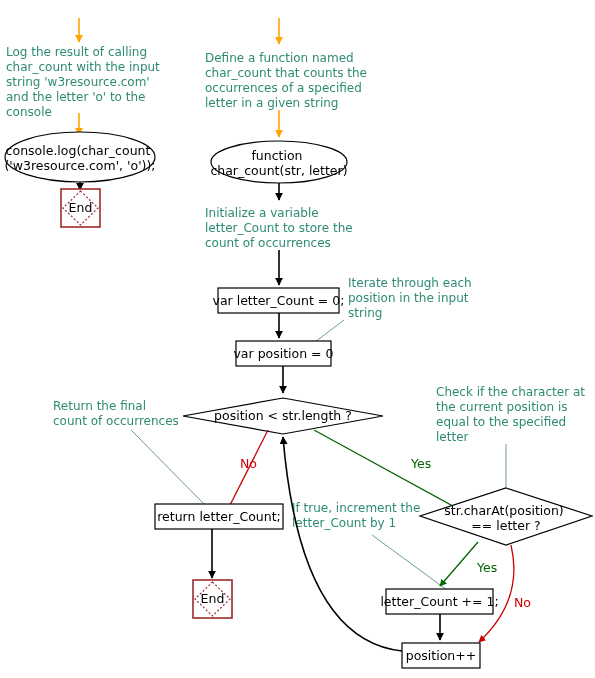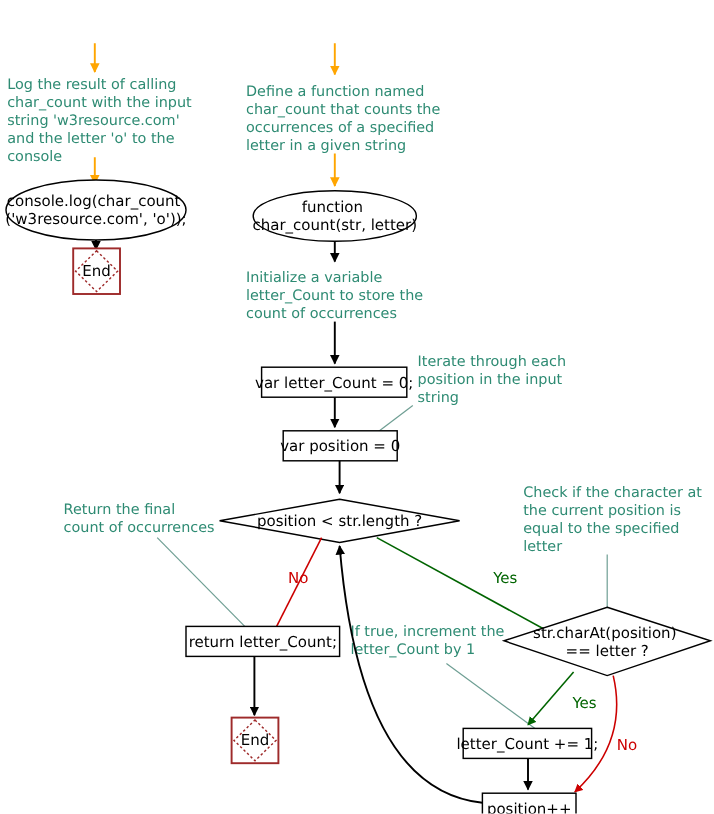--- a/index.html
+++ b/index.html
@@ -10,21 +10,20 @@
   body {
     width: 595px;
     height: 678px;
     font-family: "DejaVu Sans", sans-serif;
     overflow: hidden;
   }
   #flowchart-root {
     position: relative;
     width: 595px;
     height: 612px;
-    margin-top: 18px;
   }
   svg.chart-svg {
     position: absolute;
     top: 0;
     left: 0;
     width: 595px;
     height: 678px;
   }
   text {
     font-family: "DejaVu Sans", sans-serif;

